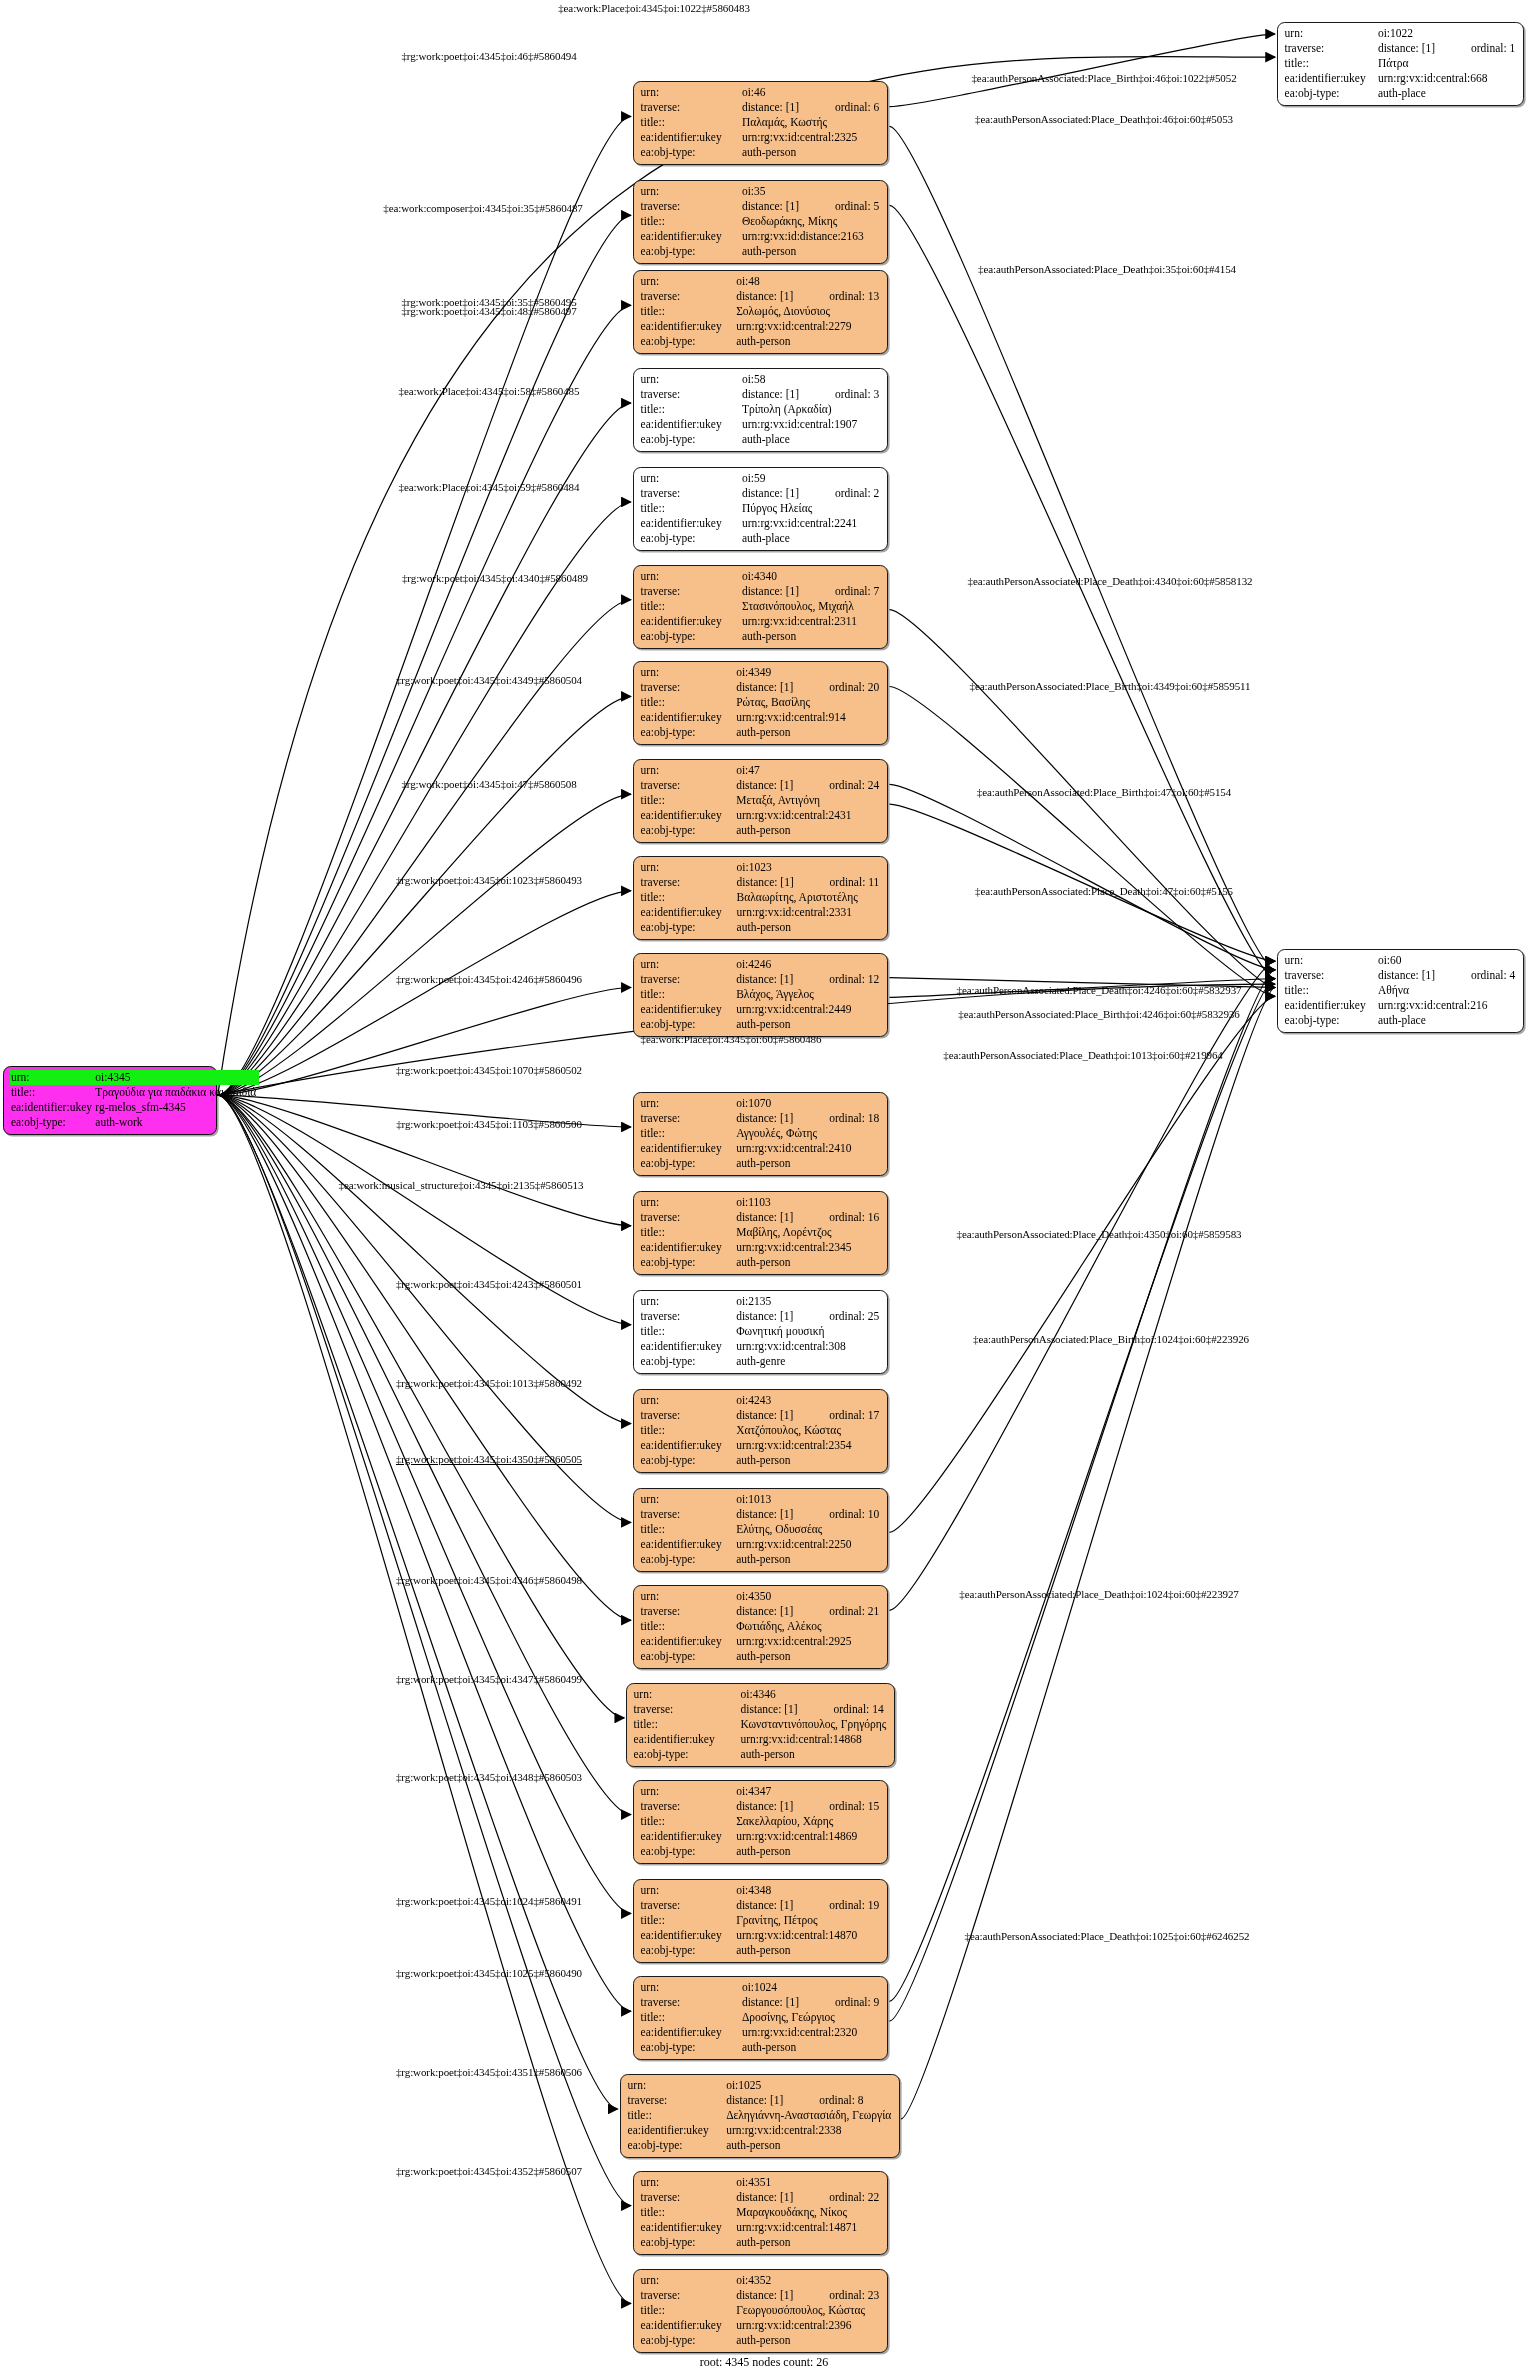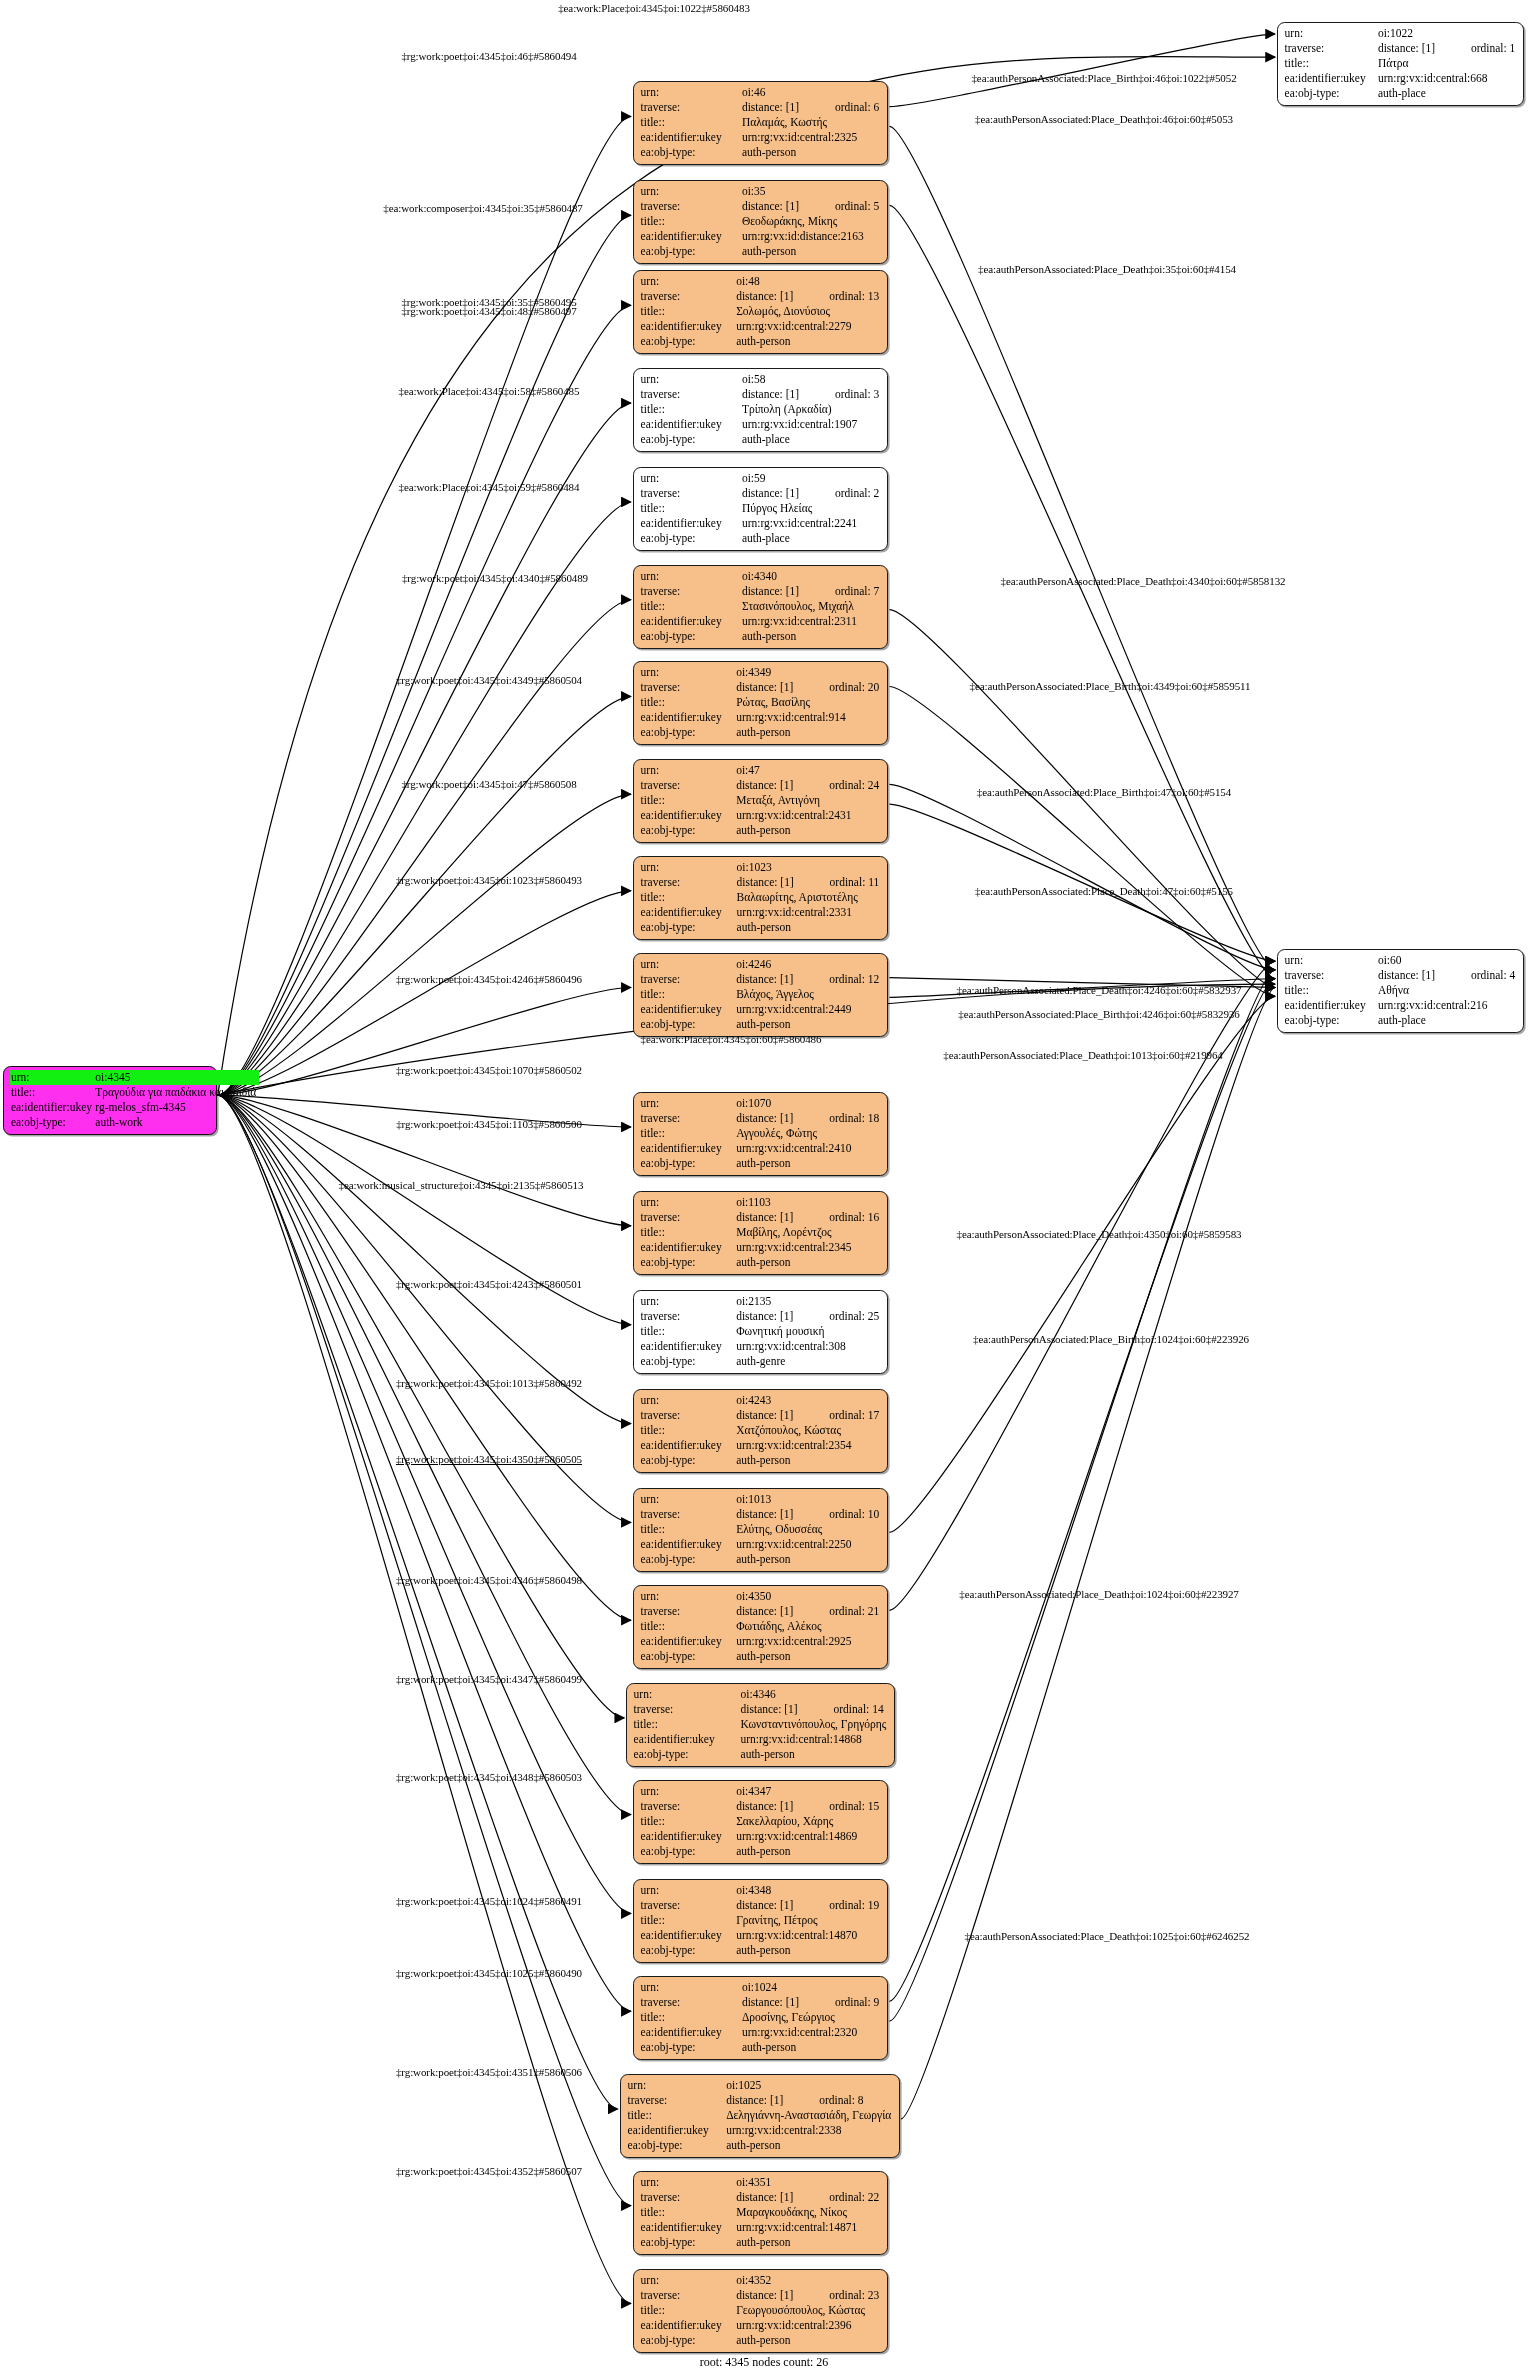--- a/index.html
+++ b/index.html
@@ -769,21 +769,21 @@
       <div class="elabel" style="left: 489px; top: 1580px;">‡rg:work:poet‡oi:4345‡oi:4346‡#5860498</div>
       <div class="elabel" style="left: 489px; top: 1679px;">‡rg:work:poet‡oi:4345‡oi:4347‡#5860499</div>
       <div class="elabel" style="left: 489px; top: 1777px;">‡rg:work:poet‡oi:4345‡oi:4348‡#5860503</div>
       <div class="elabel" style="left: 489px; top: 1874px; margin-top: 27px;">‡rg:work:poet‡oi:4345‡oi:1024‡#5860491</div>
       <div class="elabel" style="left: 489px; top: 1973px;">‡rg:work:poet‡oi:4345‡oi:1025‡#5860490</div>
       <div class="elabel" style="left: 489px; top: 2072px;">‡rg:work:poet‡oi:4345‡oi:4351‡#5860506</div>
       <div class="elabel" style="left: 489px; top: 2171px;">‡rg:work:poet‡oi:4345‡oi:4352‡#5860507</div>
       <div class="elabel" style="left: 1104px; top: 78px;">‡ea:authPersonAssociated:Place_Birth‡oi:46‡oi:1022‡#5052</div>
       <div class="elabel" style="left: 1104px; top: 119px;">‡ea:authPersonAssociated:Place_Death‡oi:46‡oi:60‡#5053</div>
       <div class="elabel" style="left: 1107px; top: 269px;">‡ea:authPersonAssociated:Place_Death‡oi:35‡oi:60‡#4154</div>
-      <div class="elabel" style="left: 1110px; top: 581px; margin-left: 33px;">‡ea:authPersonAssociated:Place_Death‡oi:4340‡oi:60‡#5858132</div>
+      <div class="elabel" style="left: 1110px; top: 581px;">‡ea:authPersonAssociated:Place_Death‡oi:4340‡oi:60‡#5858132</div>
       <div class="elabel" style="left: 1110px; top: 686px;">‡ea:authPersonAssociated:Place_Birth‡oi:4349‡oi:60‡#5859511</div>
       <div class="elabel" style="left: 1104px; top: 792px;">‡ea:authPersonAssociated:Place_Birth‡oi:47‡oi:60‡#5154</div>
       <div class="elabel" style="left: 1104px; top: 891px;">‡ea:authPersonAssociated:Place_Death‡oi:47‡oi:60‡#5155</div>
       <div class="elabel" style="left: 1099px; top: 990px;">‡ea:authPersonAssociated:Place_Death‡oi:4246‡oi:60‡#5832937</div>
       <div class="elabel" style="left: 1099px; top: 1014px;">‡ea:authPersonAssociated:Place_Birth‡oi:4246‡oi:60‡#5832936</div>
       <div class="elabel" style="left: 1083px; top: 1055px;">‡ea:authPersonAssociated:Place_Death‡oi:1013‡oi:60‡#219964</div>
       <div class="elabel" style="left: 1099px; top: 1234px;">‡ea:authPersonAssociated:Place_Death‡oi:4350‡oi:60‡#5859583</div>
       <div class="elabel" style="left: 1099px; top: 1339px; margin-left: 12px;">‡ea:authPersonAssociated:Place_Birth‡oi:1024‡oi:60‡#223926</div>
       <div class="elabel" style="left: 1099px; top: 1594px;">‡ea:authPersonAssociated:Place_Death‡oi:1024‡oi:60‡#223927</div>
       <div class="elabel" style="left: 1107px; top: 1936px;">‡ea:authPersonAssociated:Place_Death‡oi:1025‡oi:60‡#6246252</div>

